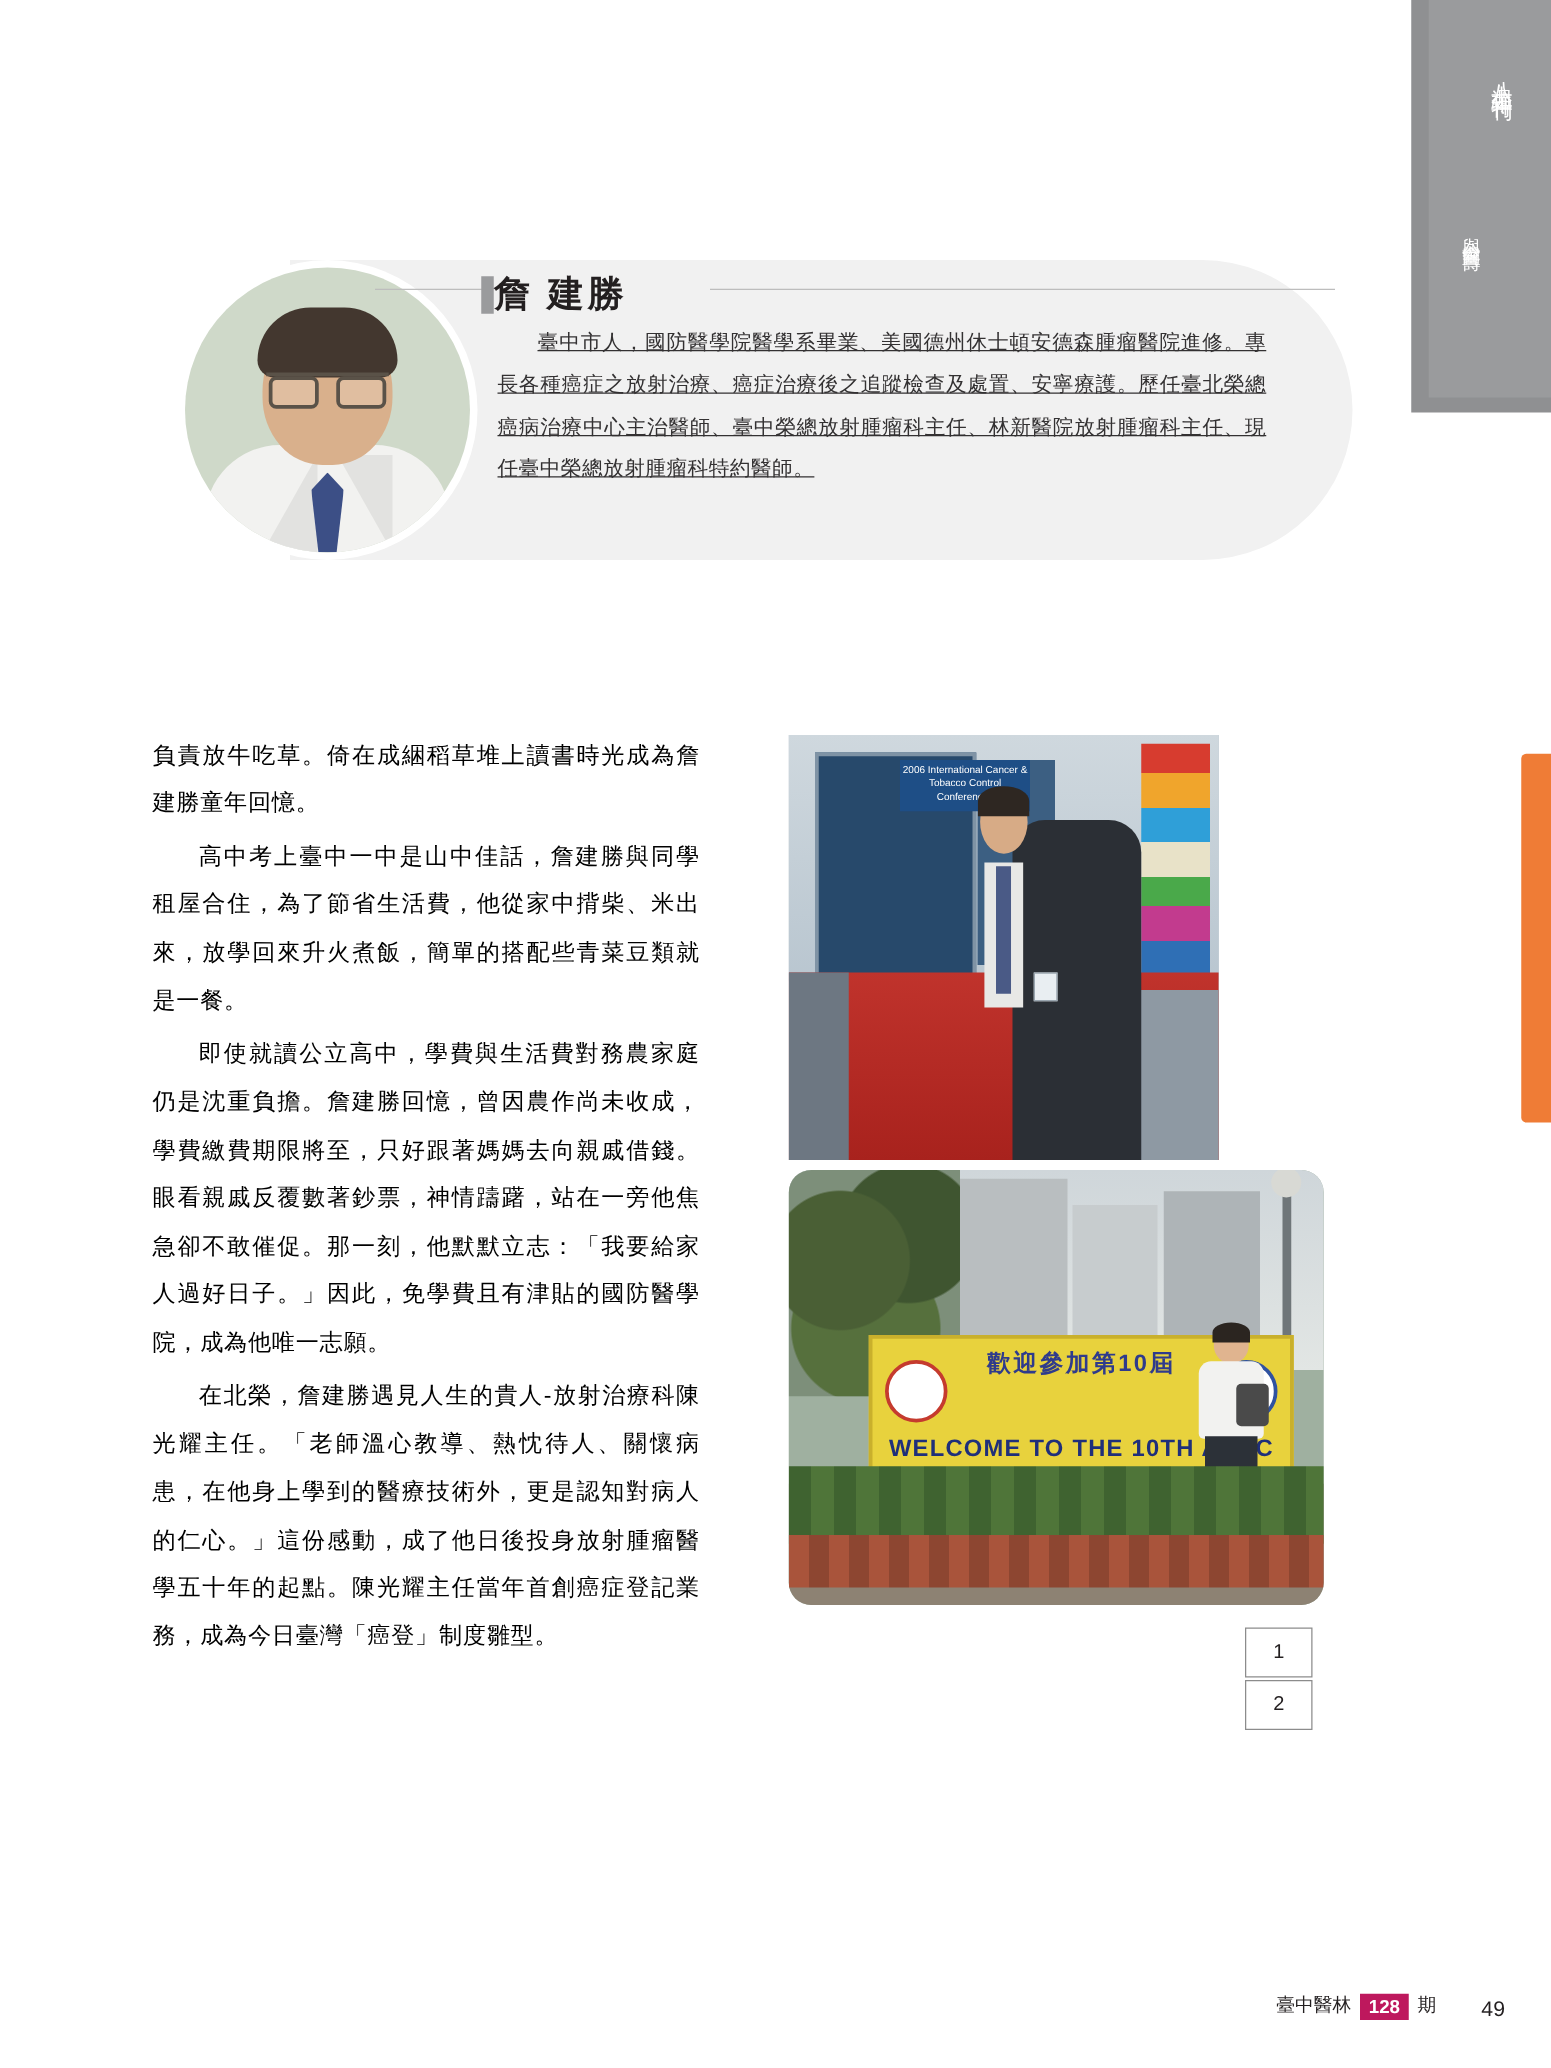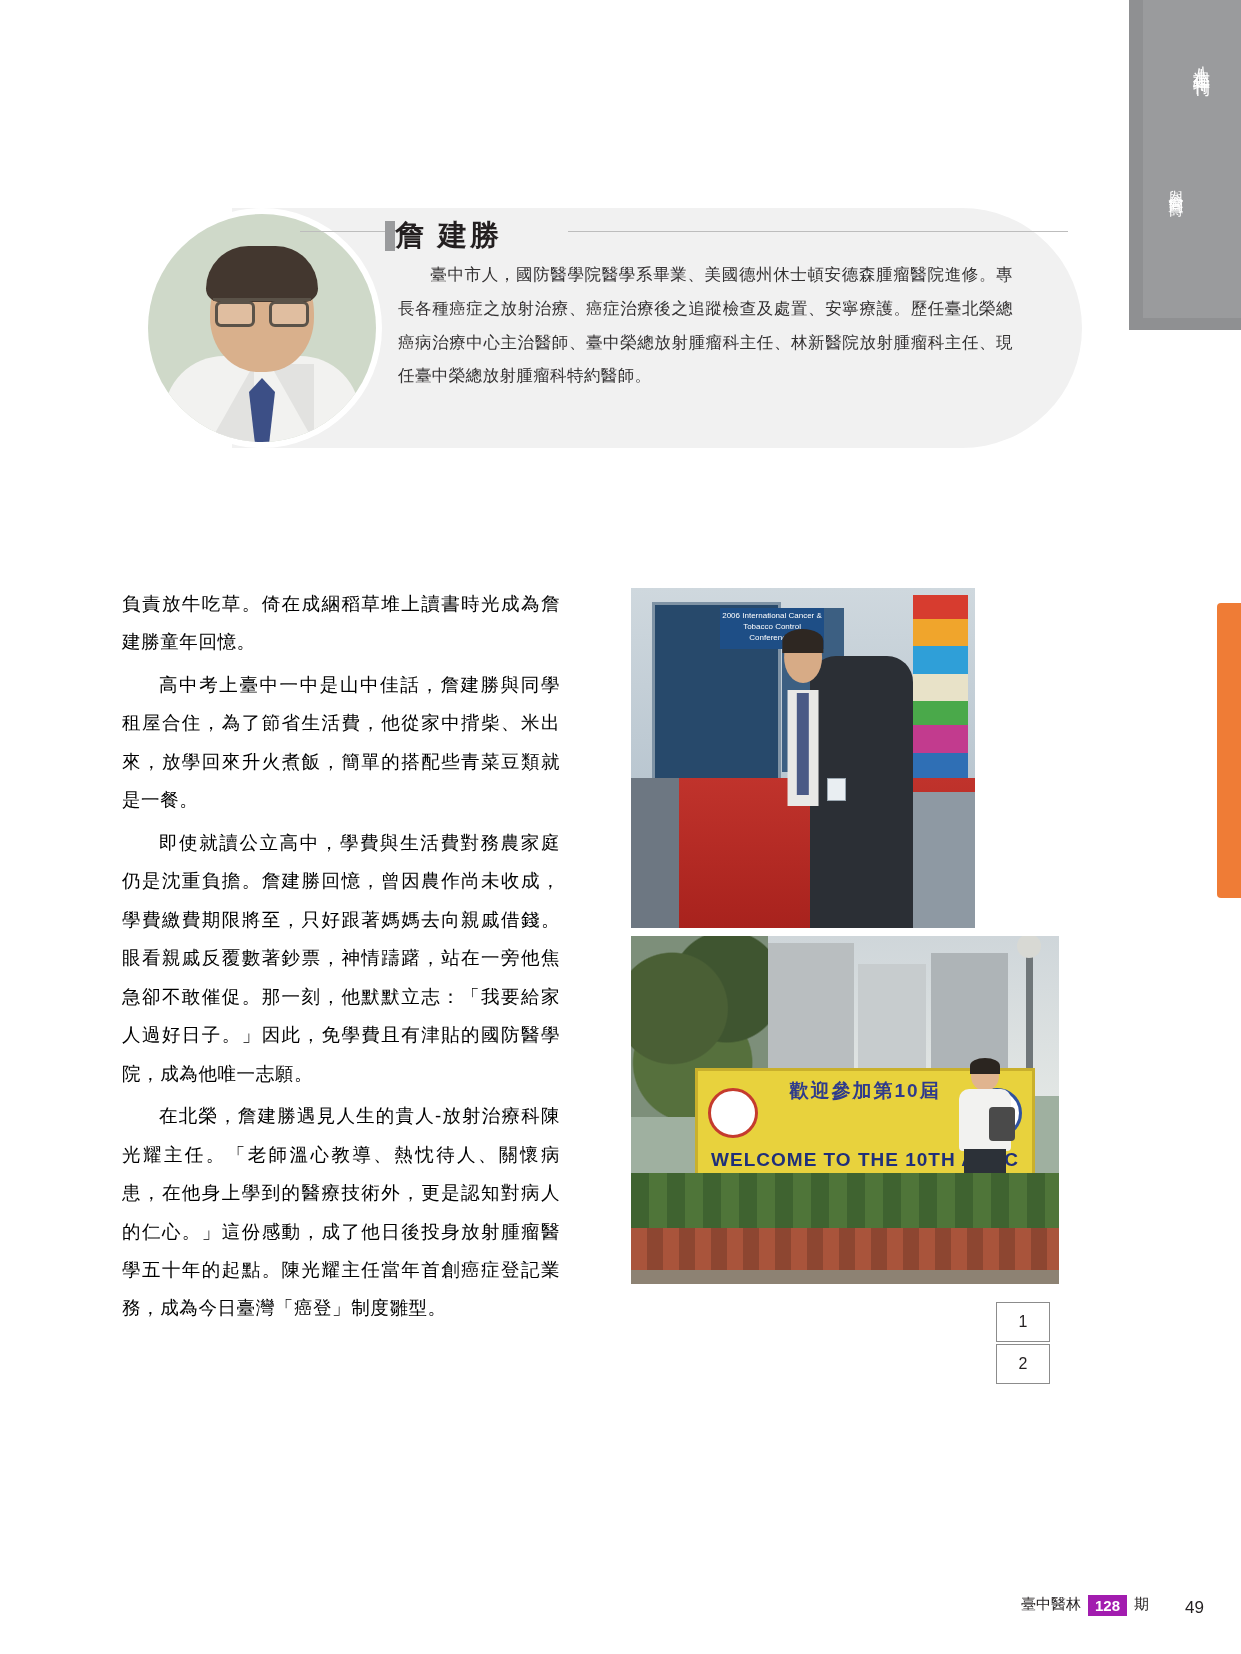--- a/index.html
+++ b/index.html
@@ -205,20 +205,21 @@
   .profile-bio {
     position: absolute;
     left: 398px;
     top: 258px;
     width: 615px;
     font-size: 16.5px;
     line-height: 2.05;
     letter-spacing: 0.4px;
     text-align: justify;
     color: #333132;
+    text-decoration: underline;
   }
   .profile-bio .indent { display: inline-block; width: 32px; }
 
   
   .article {
     position: absolute;
     left: 122px;
     top: 585px;
     width: 438px;
     font-size: 18.5px;
@@ -247,20 +248,21 @@
     background: #b7c2cc;
   }
   .photo2 {
     position: absolute;
     left: 631px;
     top: 936px;
     width: 428px;
     height: 348px;
     overflow: hidden;
     background: #9fb0a0;
+    border-radius: 18px;
   }
 
   
   .p1-wall {
     position: absolute; left: 0; top: 0; width: 100%; height: 58%;
     background: linear-gradient(180deg,#cfd8de 0%, #b9c6d0 100%);
   }
   .p1-door {
     position: absolute; left: 6%; top: 4%; width: 36%; height: 52%;
     background: #27496b; border: 3px solid #7f93a5;
@@ -445,21 +447,21 @@
     position: absolute;
     right: 92px;
     bottom: 38px;
     display: flex;
     align-items: flex-start;
     gap: 7px;
     font-size: 15px;
     color: #231f20;
   }
   .footer .badge {
-    background: #a21caf;
+    background: #be185d;
     color: #ffffff;
     font-weight: bold;
     padding: 2px 7px;
     font-size: 15px;
   }
   .footer .pagenum {
     position: absolute;
     right: -55px;
     bottom: -2px;
     font-size: 17px;

